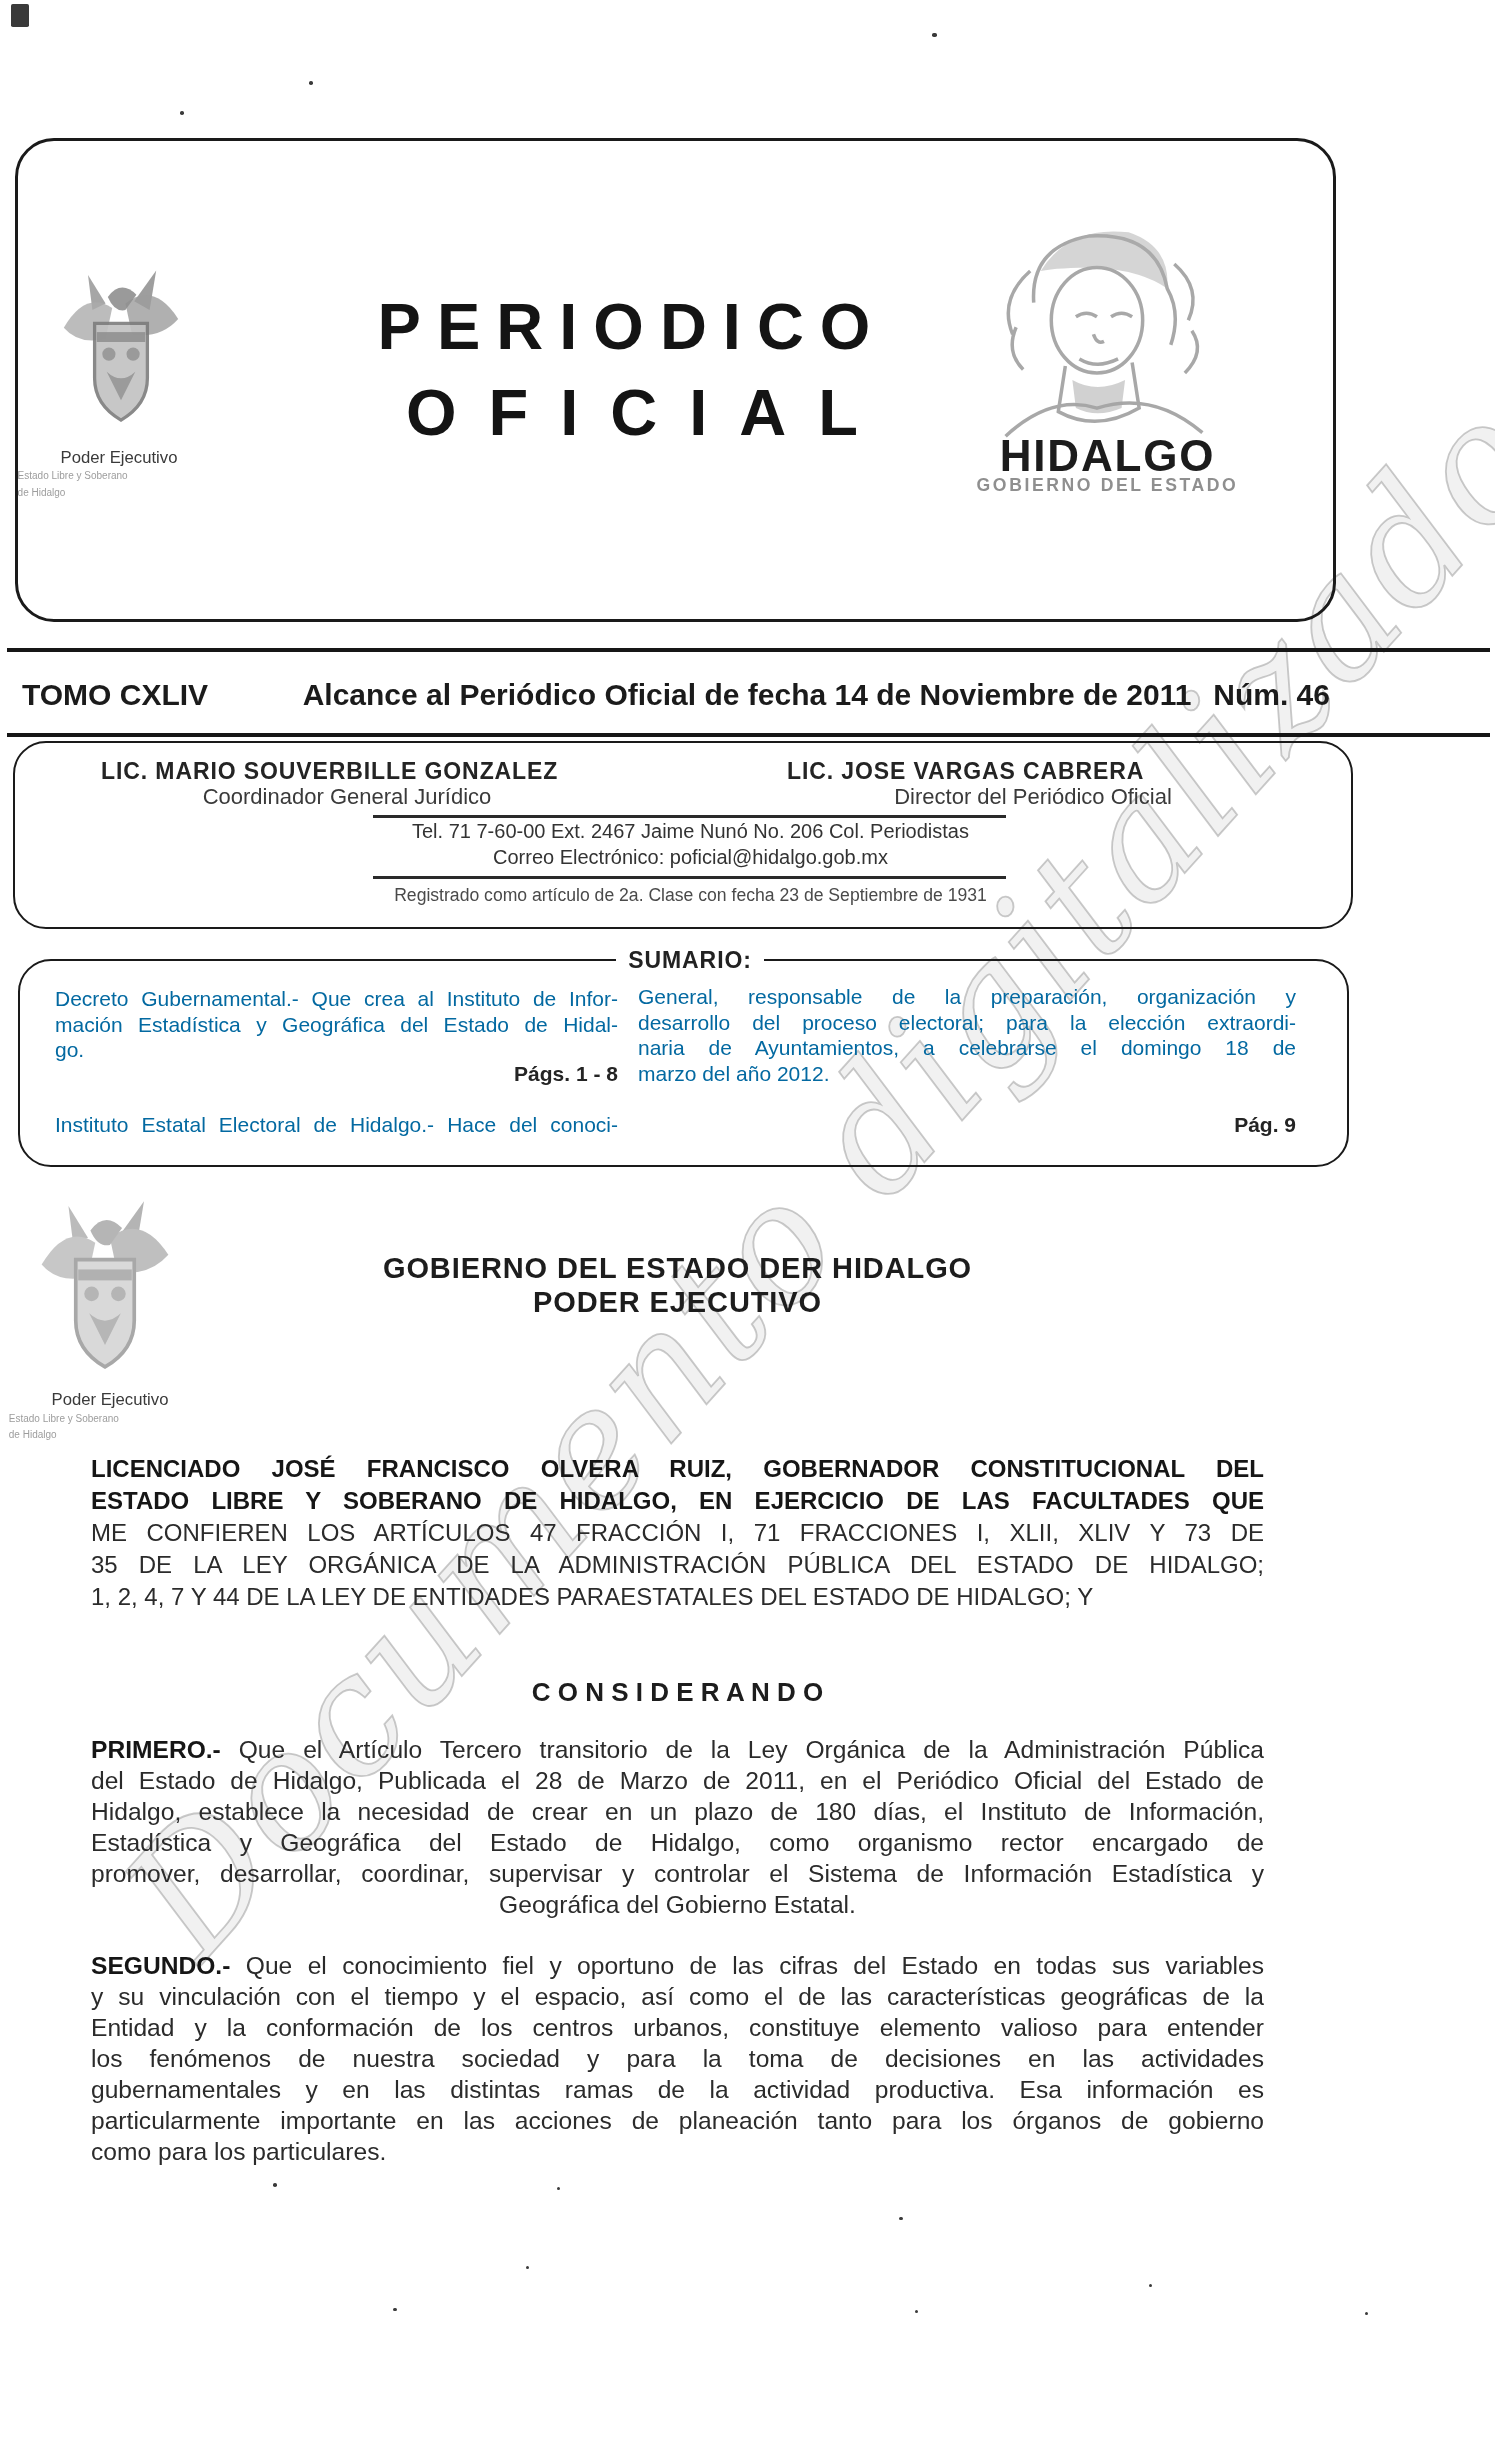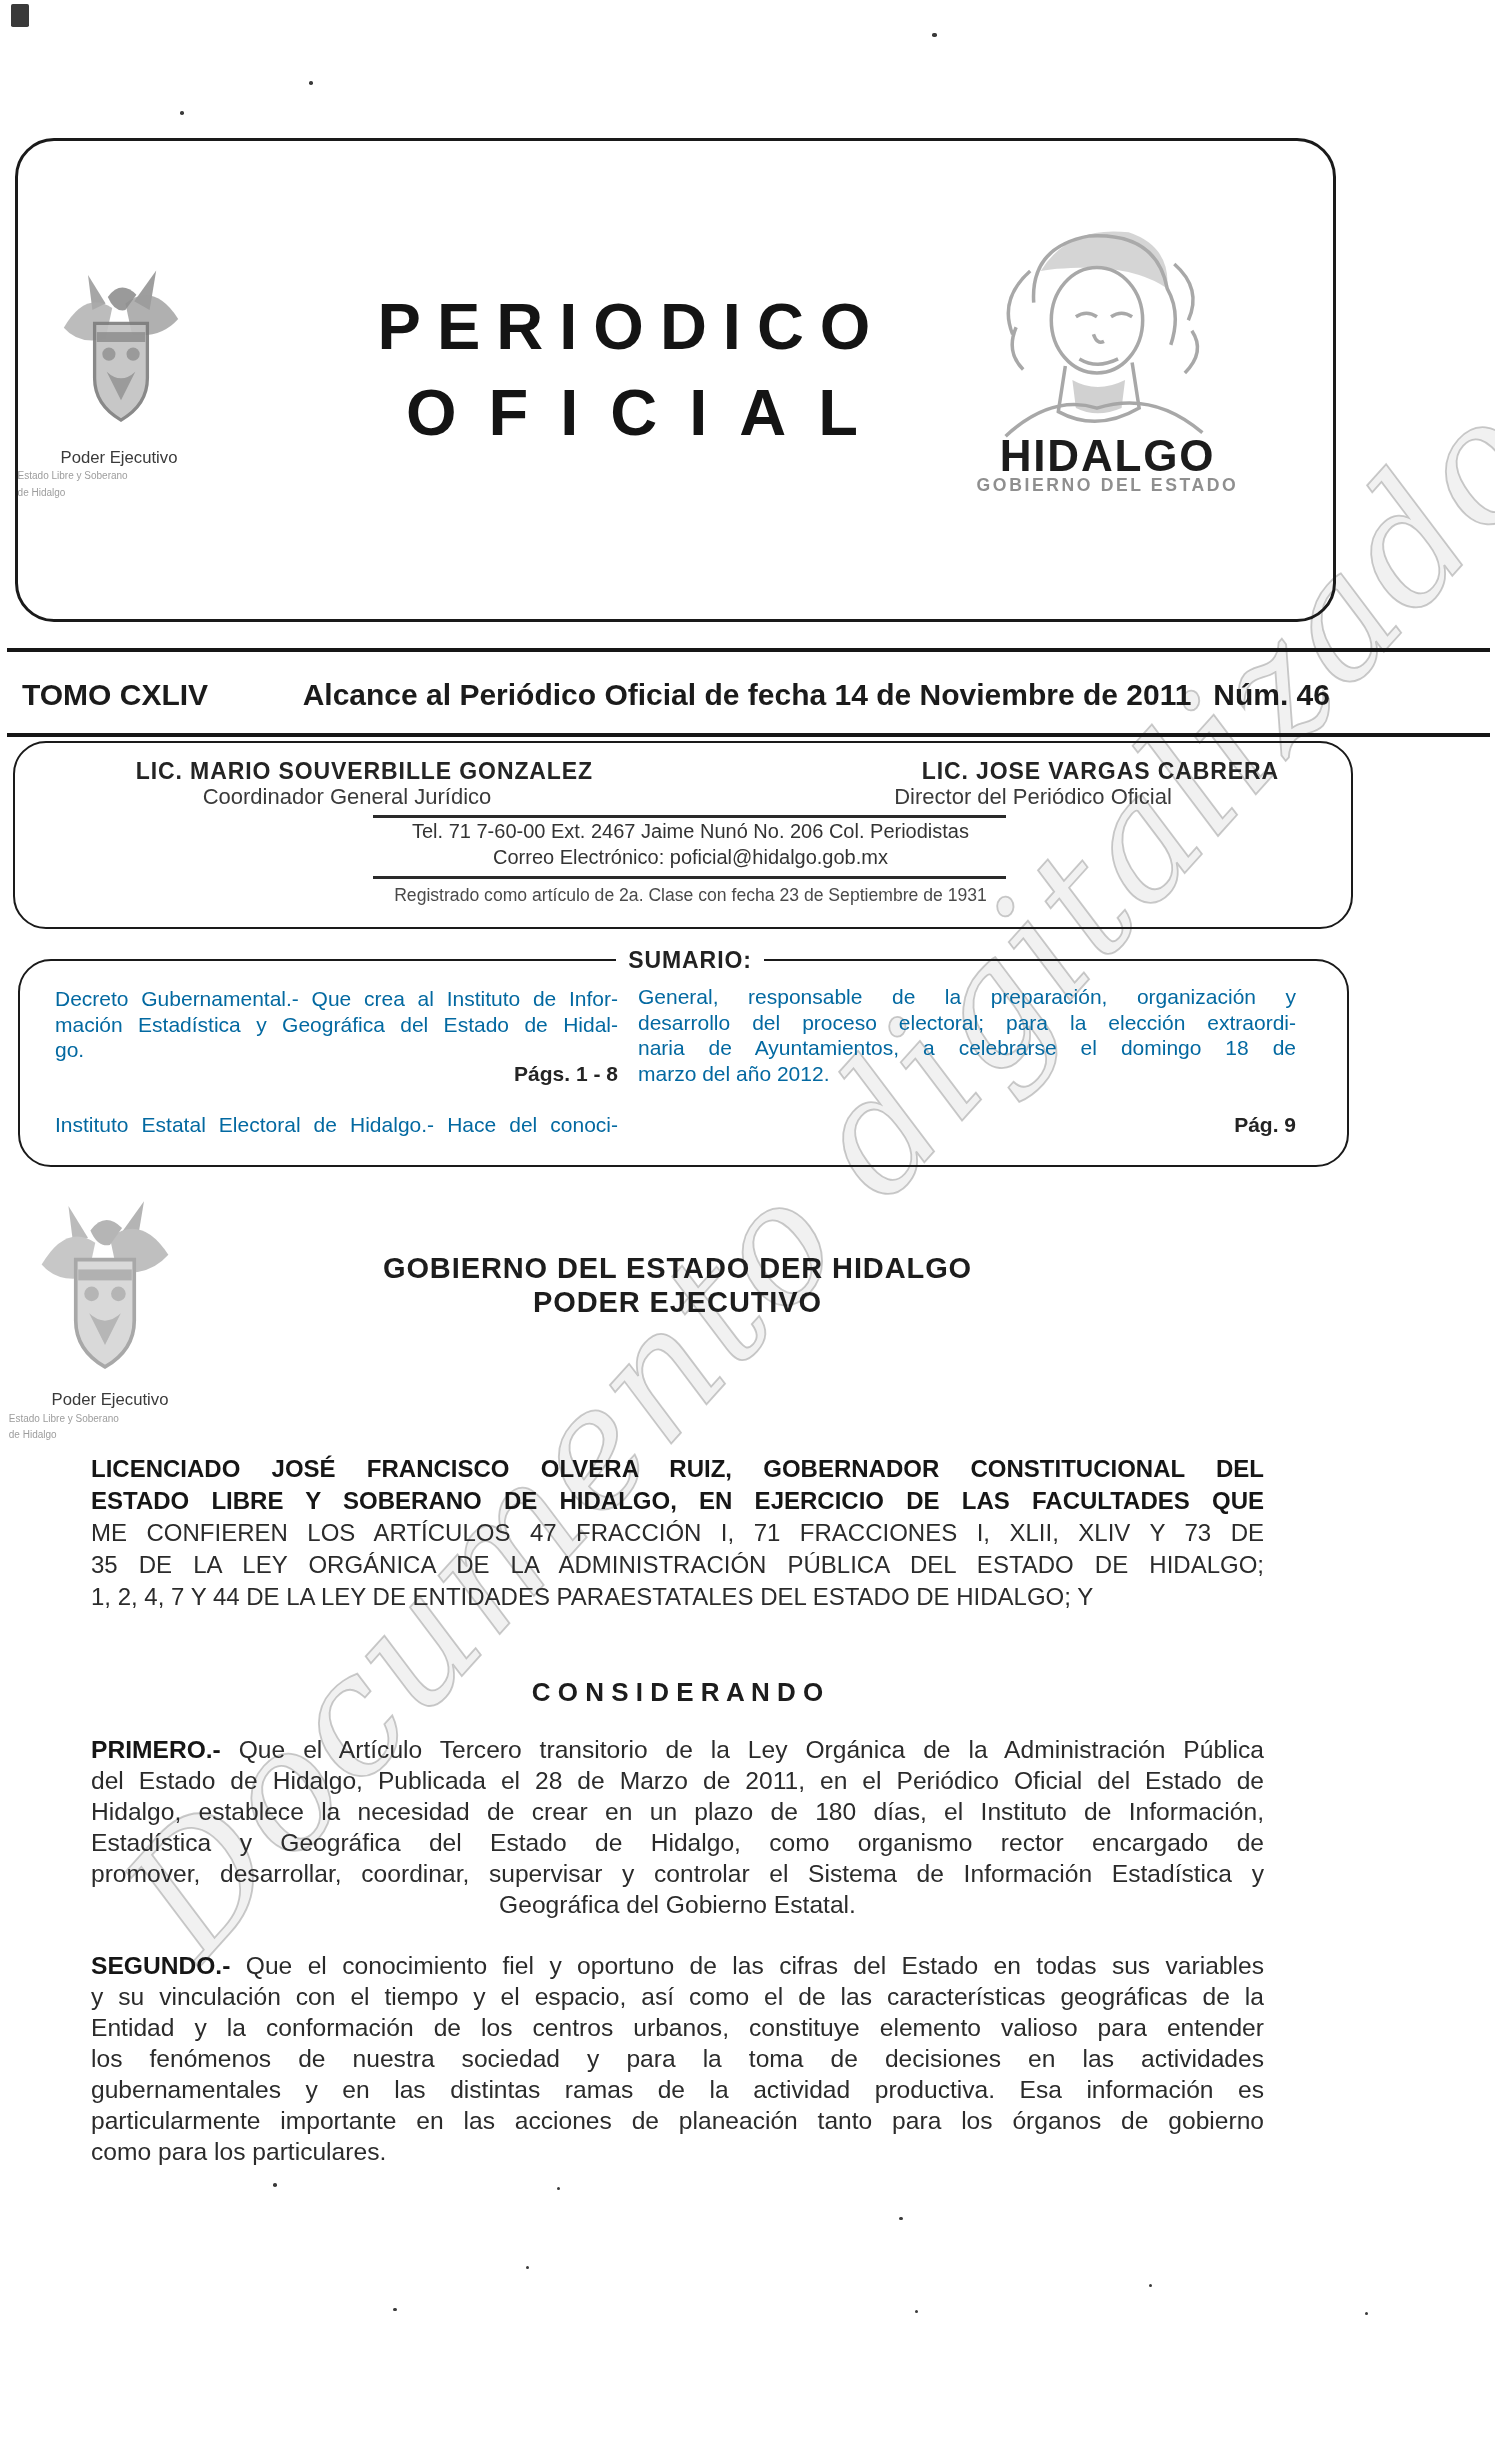--- a/index.html
+++ b/index.html
@@ -51,21 +51,21 @@
   .rule { position:absolute; left:7px; width:1483px; height:3.5px; background:#161616; }
   .edition-tome  { position:absolute; left:22px;  top:675px; font-size:30px; font-weight:bold; color:#1b1b1b; line-height:39px; }
   .edition-title { position:absolute; left:26px;  top:675px; width:1442px; text-align:center; font-size:30px; font-weight:bold; color:#1b1b1b; line-height:39px; }
   .edition-num   { position:absolute; left:1205px;top:675px; width:125px; text-align:right; font-size:30px; font-weight:bold; color:#1b1b1b; line-height:39px; }
 
   
   .directory-box {
     position:absolute; left:13px; top:741px; width:1336px; height:184px;
     border:2.6px solid #1a1a1a; border-radius:33px;
   }
-  .official-name  { position:absolute; width:492px; text-align:right; font-size:23px; font-weight:bold; color:#242424; line-height:26px; letter-spacing:0.9px; }
+  .official-name  { position:absolute; width:492px; text-align:left; font-size:23px; font-weight:bold; color:#242424; line-height:26px; letter-spacing:0.9px; }
   .official-title { position:absolute; width:492px; text-align:center; font-size:22px; color:#3a3a3a; line-height:24.6px; }
   .divider { position:absolute; left:373px; width:633px; height:2.6px; background:#2a2a2a; }
   .contact-line  { position:absolute; left:299px; width:783px; text-align:center; font-size:20px; color:#333; line-height:23px; }
   .registration  { position:absolute; left:299px; top:885px; width:783px; text-align:center; font-size:17.6px; color:#4a4a4a; line-height:21px; }
 
   
   .summary-box {
     position:absolute; left:17.6px; top:959px; width:1327px; height:204px;
     border:2.6px solid #1a1a1a; border-radius:33px;
   }

